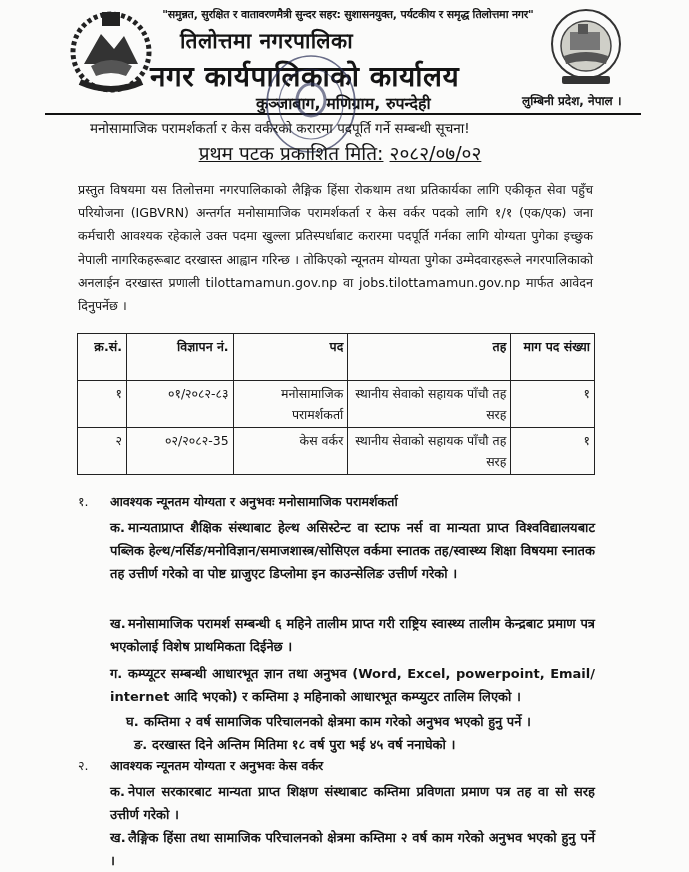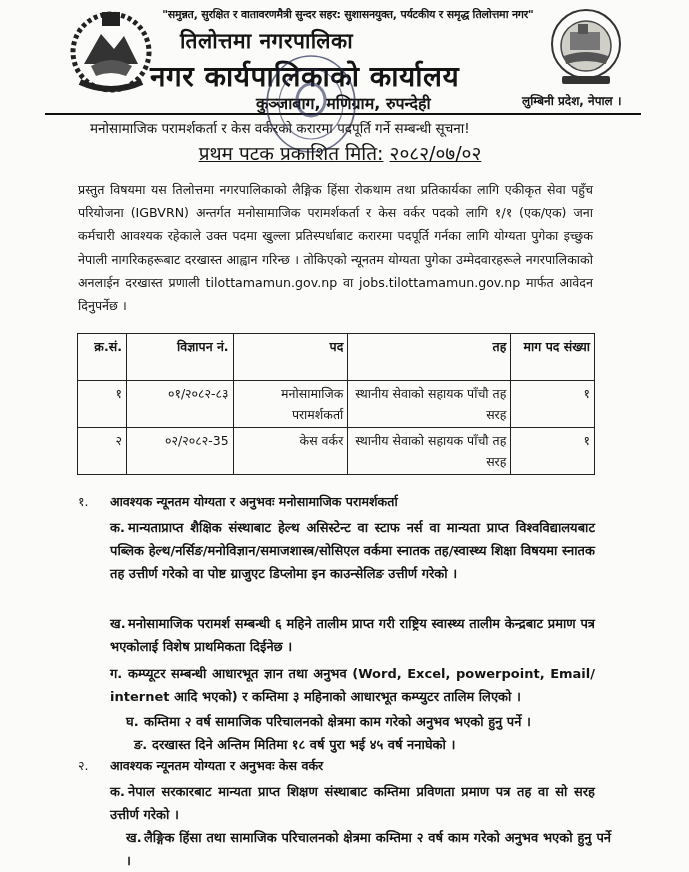--- a/index.html
+++ b/index.html
@@ -130,15 +130,15 @@
 <div class="item" style="left:110px; top:733px; width:485px;margin-left:24px;">
   <span class="mark">ङ.</span><span>दरखास्त दिने अन्तिम मितिमा १८ वर्ष पुरा भई ४५ वर्ष ननाघेको ।</span>
 </div>
 
 <div class="req-num" style="left:78px; top:757px;">२.</div>
 <div class="req-head" style="left:110px; top:757px;">आवश्यक न्यूनतम योग्यता र अनुभवः केस वर्कर</div>
 
 <div class="item" style="left:110px; top:780px; width:485px;">
   <span class="mark">क.</span><span>नेपाल सरकारबाट मान्यता प्राप्त शिक्षण संस्थाबाट कम्तिमा प्रविणता प्रमाण पत्र तह वा सो सरह उत्तीर्ण गरेको ।</span>
 </div>
-<div class="item" style="left:126px; top:826px; width:485px;">
+<div class="item" style="left:110px; top:826px; width:485px;">
   <span class="mark">ख.</span><span>लैङ्गिक हिंसा तथा सामाजिक परिचालनको क्षेत्रमा कम्तिमा २ वर्ष काम गरेको अनुभव भएको हुनु पर्ने ।</span>
 </div>
 
 </body></html>

